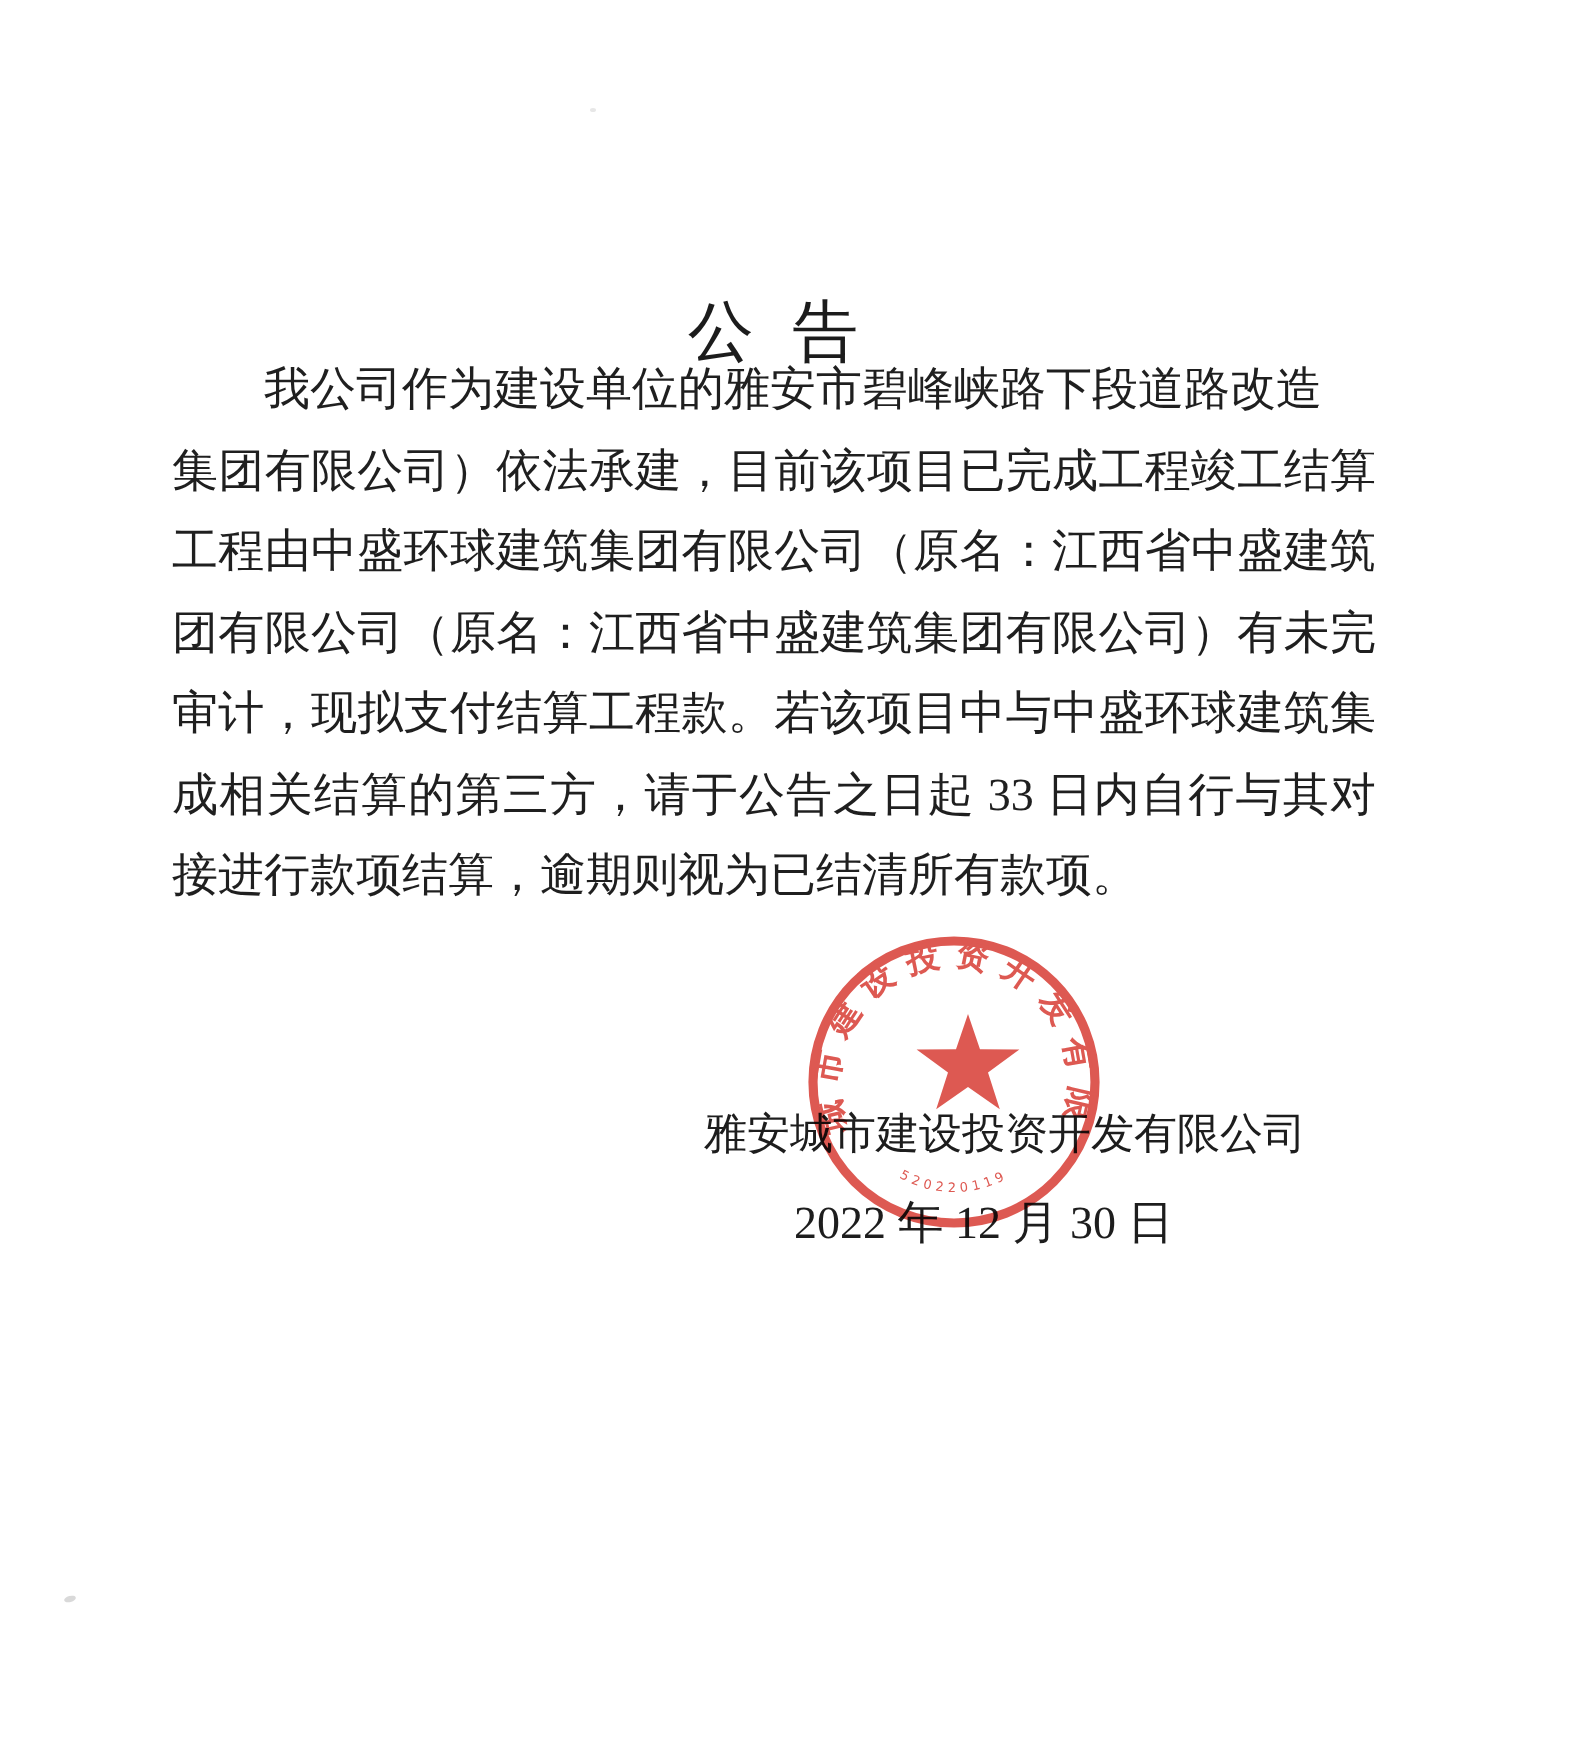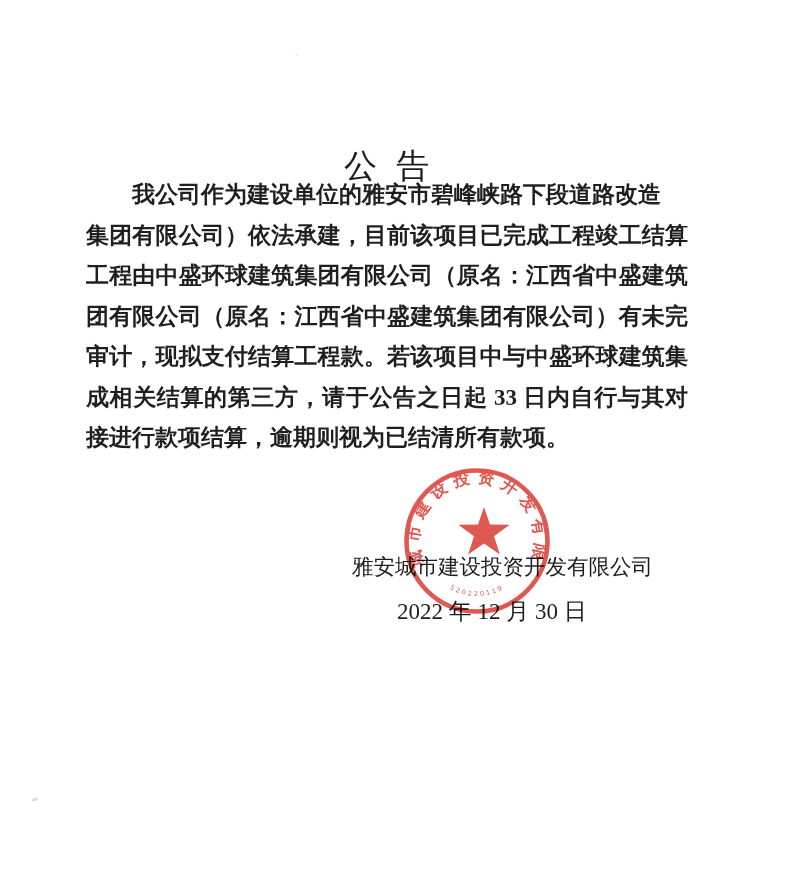--- a/index.html
+++ b/index.html
@@ -37,21 +37,20 @@
     width: 602px;
     font-size: 23px;
     line-height: 40.5px;
     color: #1f1f1f;
   }
   .para-line {
     text-align: justify;
     text-align-last: justify;
     height: 40.5px;
     overflow: hidden;
-    font-weight: bold;
   }
   .para-line.first {
     text-indent: 2em;
     text-align-last: left;
   }
   .para-line.last {
     text-align-last: left;
   }
   .signature {
     position: absolute;

